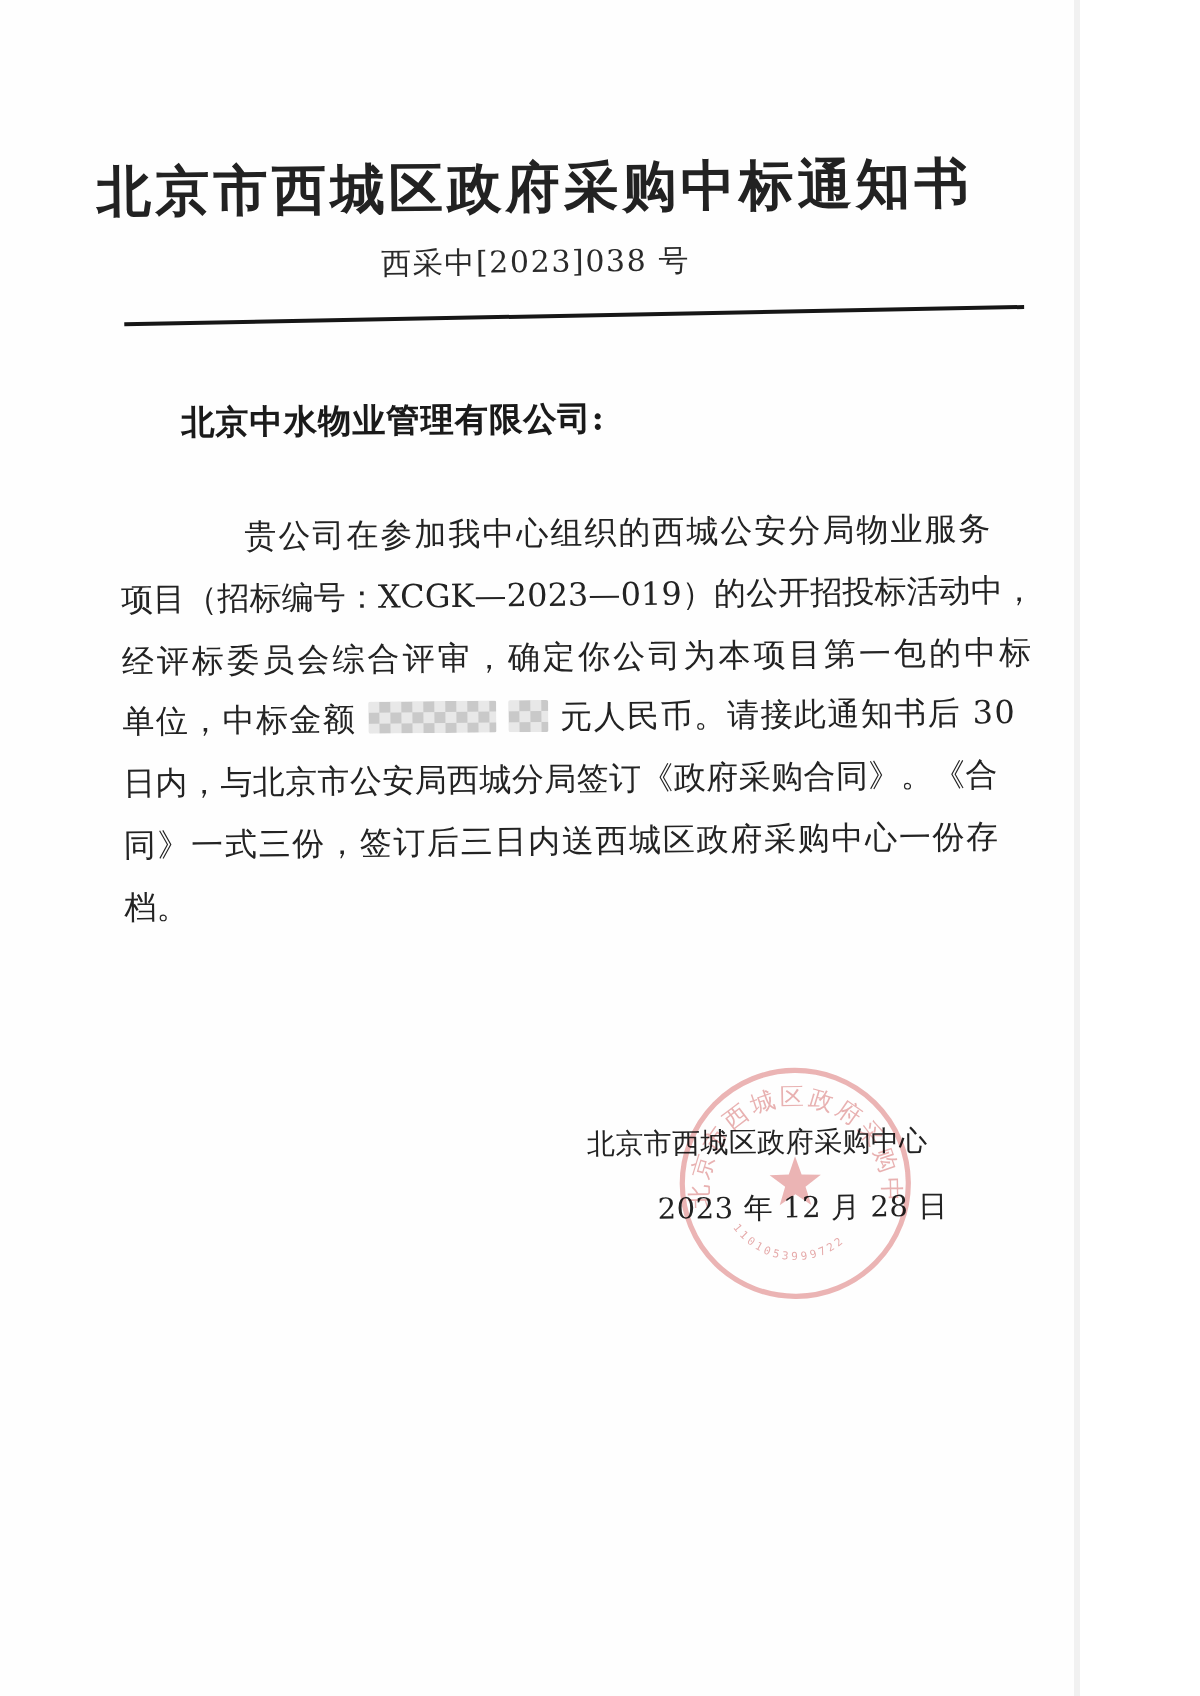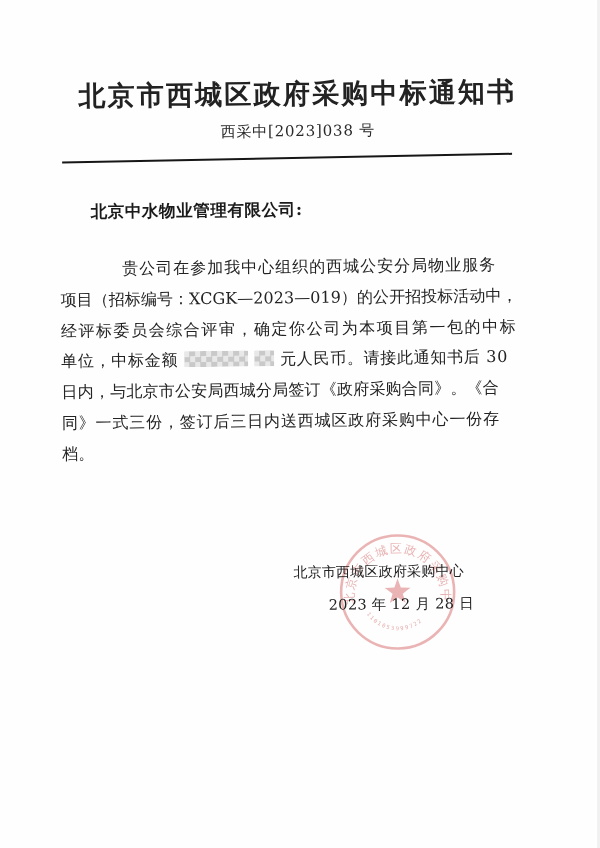--- a/index.html
+++ b/index.html
@@ -2,21 +2,21 @@
 <html><head>
 <meta charset="utf-8">
 <style>
   html, body {
     margin: 0;
     padding: 0;
     background: #ffffff;
   }
   .page {
     position: relative;
-    width: 600px;
+    width: 540px;
     height: 848px;
     background: #fefefe;
     overflow: hidden;
     font-family: "DejaVu Serif", "Liberation Serif", serif;
     color: #1f1f1f;
   }
   .scan-edge {
     position: absolute;
     right: 0; top: 0;
     width: 3px; height: 848px;

